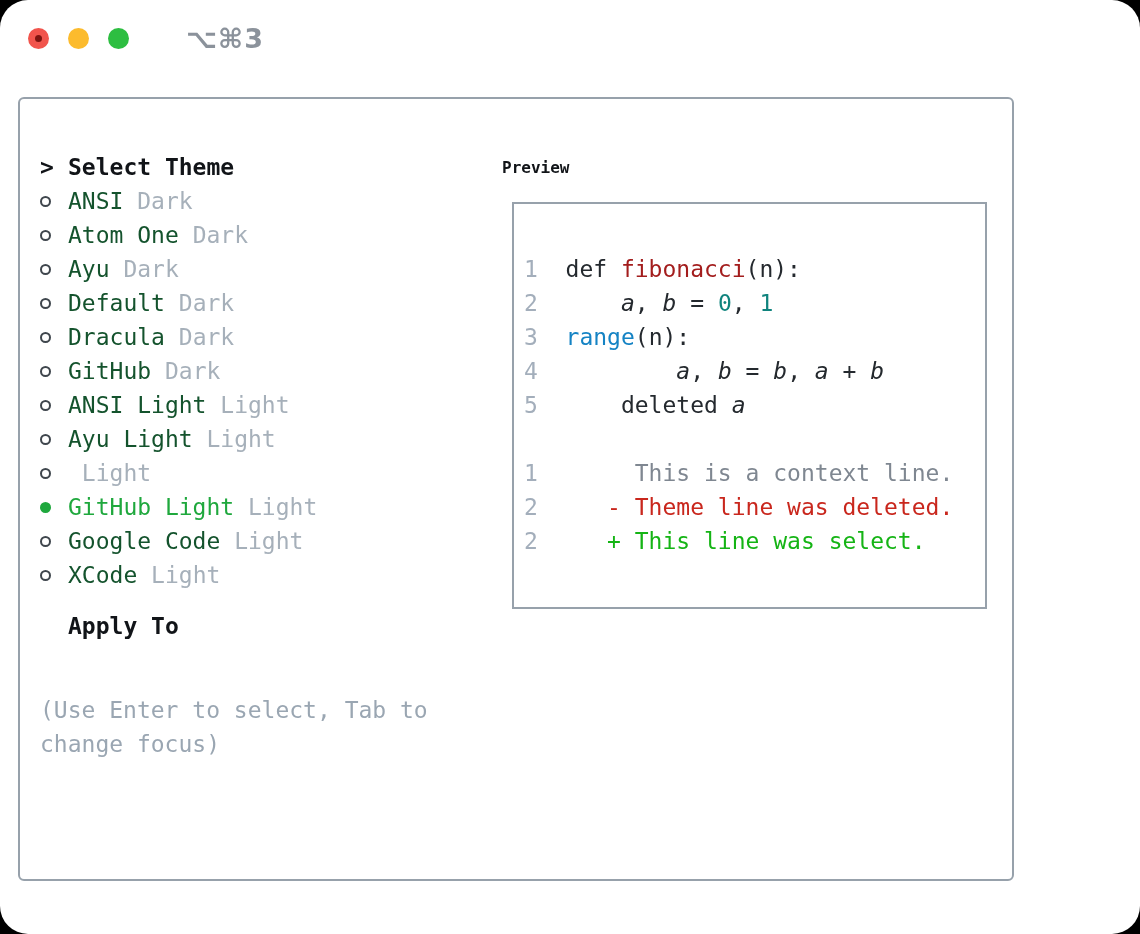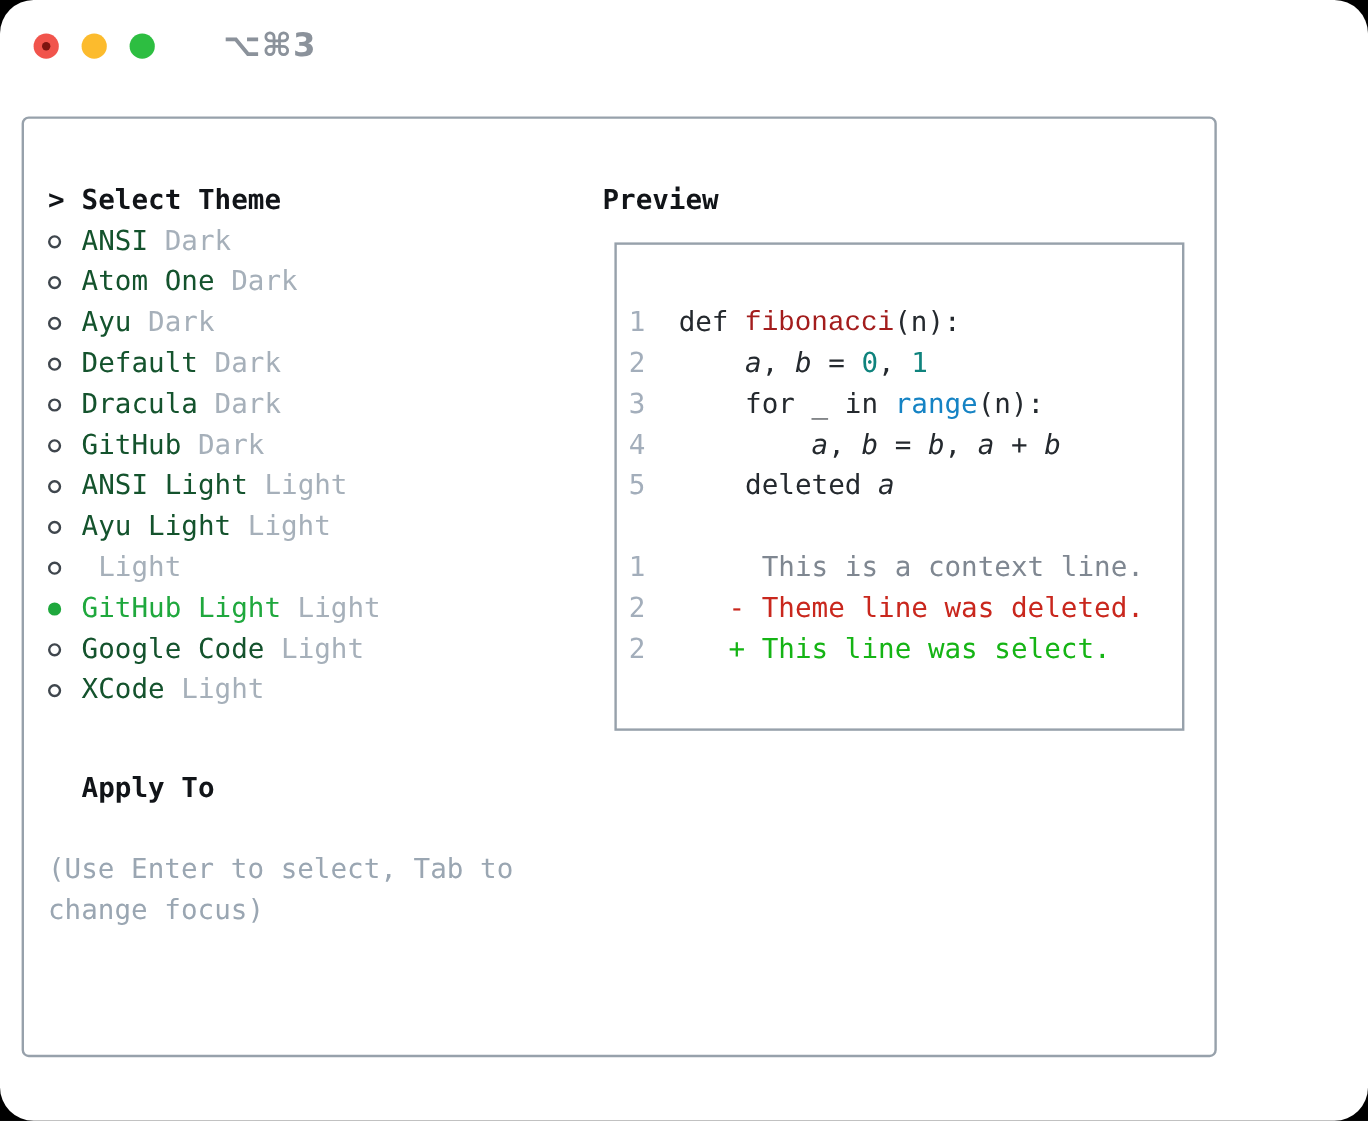--- a/index.html
+++ b/index.html
@@ -32,36 +32,36 @@
   .left-col { position:absolute; left:20px; top:51px; font-size:23px; }
   .row { display:flex; align-items:center; height:34px; white-space:pre; }
   .marker { display:inline-flex; width:28px; align-items:center; }
   .caret { font-weight:700; color:#111418; }
   .radio { width:11px; height:11px; border:2px solid #3f464d; border-radius:50%; }
   .row.selected .radio { background:var(--green); border-color:var(--green); }
   .row-name { color:#14532d; }
   .row.selected .row-name { color:var(--green); }
   .row-suffix { color:#a6b0ba; }
   .list-header { font-weight:700; color:#111418; }
-  .apply-header { margin-top:48px; }
+  .apply-header { margin-top:17px; }
   .apply-header .row-name { font-weight:700; color:#111418; }
-  .hint { margin-top:34px; width:29ch; line-height:34px; color:var(--hint); white-space:normal; }
+  .hint { margin-top:50px; width:29ch; line-height:34px; color:var(--hint); white-space:normal; }
 
   
   .preview-title { position:absolute; left:482px; top:51px; height:34px; display:flex;
-                   align-items:center; font-size:23px; font-weight:700; color:#111418; }
+                   align-items:center; font-size:16px; font-weight:700; color:#111418; }
   .preview-box {
     position:absolute; left:492px; top:103px; width:475px; height:407px;
     border:2px solid var(--border); background:#fff; overflow:hidden;
   }
   .code { padding:48px 0 0 10px; font-size:23px; }
   .code-line { display:flex; height:34px; align-items:center; white-space:pre; }
   .lnum { display:inline-block; width:3ch; color:var(--muted); }
   .c-fg { color:var(--fg); }
-  .c-func { color:var(--func);font-family:Liberation Mono, monospace; }
+  .c-func { color:var(--func); }
   .c-num { color:var(--numc); }
   .c-builtin { color:var(--builtin); }
   .c-var { color:var(--fg); font-style:italic; }
   .c-ctx { color:var(--ctx); }
   .c-del { color:var(--del); }
   .c-add { color:var(--add); }
 </style>
 </head>
 <body>
 
@@ -105,21 +105,21 @@
 
       <div class="hint">(Use Enter to select, Tab to change focus)</div>
     </div>
 
     <div class="preview-title">Preview</div>
 
     <div class="preview-box">
       <div class="code" id="code-preview">
           <div class="code-line"><span class="lnum">1</span><span class="c-fg">def </span><span class="c-func">fibonacci</span><span class="c-fg">(n):</span></div>
           <div class="code-line"><span class="lnum">2</span><span class="c-fg">    </span><span class="c-var">a</span><span class="c-fg">, </span><span class="c-var">b</span><span class="c-fg"> = </span><span class="c-num">0</span><span class="c-fg">, </span><span class="c-num">1</span></div>
-          <div class="code-line"><span class="lnum">3</span><span class="c-fg">    for _ in </span><span class="c-builtin">range</span><span class="c-fg">(n):</span></div>
+          <div class="code-line"><span class="lnum">3</span><span class="c-builtin">range</span><span class="c-fg">(n):</span></div>
           <div class="code-line"><span class="lnum">4</span><span class="c-fg">        </span><span class="c-var">a</span><span class="c-fg">, </span><span class="c-var">b</span><span class="c-fg"> = </span><span class="c-var">b</span><span class="c-fg">, </span><span class="c-var">a</span><span class="c-fg"> + </span><span class="c-var">b</span></div>
           <div class="code-line"><span class="lnum">5</span><span class="c-fg">    deleted </span><span class="c-var">a</span></div>
           <div class="code-line"><span class="lnum"></span></div>
           <div class="code-line"><span class="lnum">1</span><span class="c-ctx">     This is a context line.</span></div>
           <div class="code-line"><span class="lnum">2</span><span class="c-del">   - Theme line was deleted.</span></div>
           <div class="code-line"><span class="lnum">2</span><span class="c-add">   + This line was select.</span></div>
         </div>
     </div>
 
   </div>

